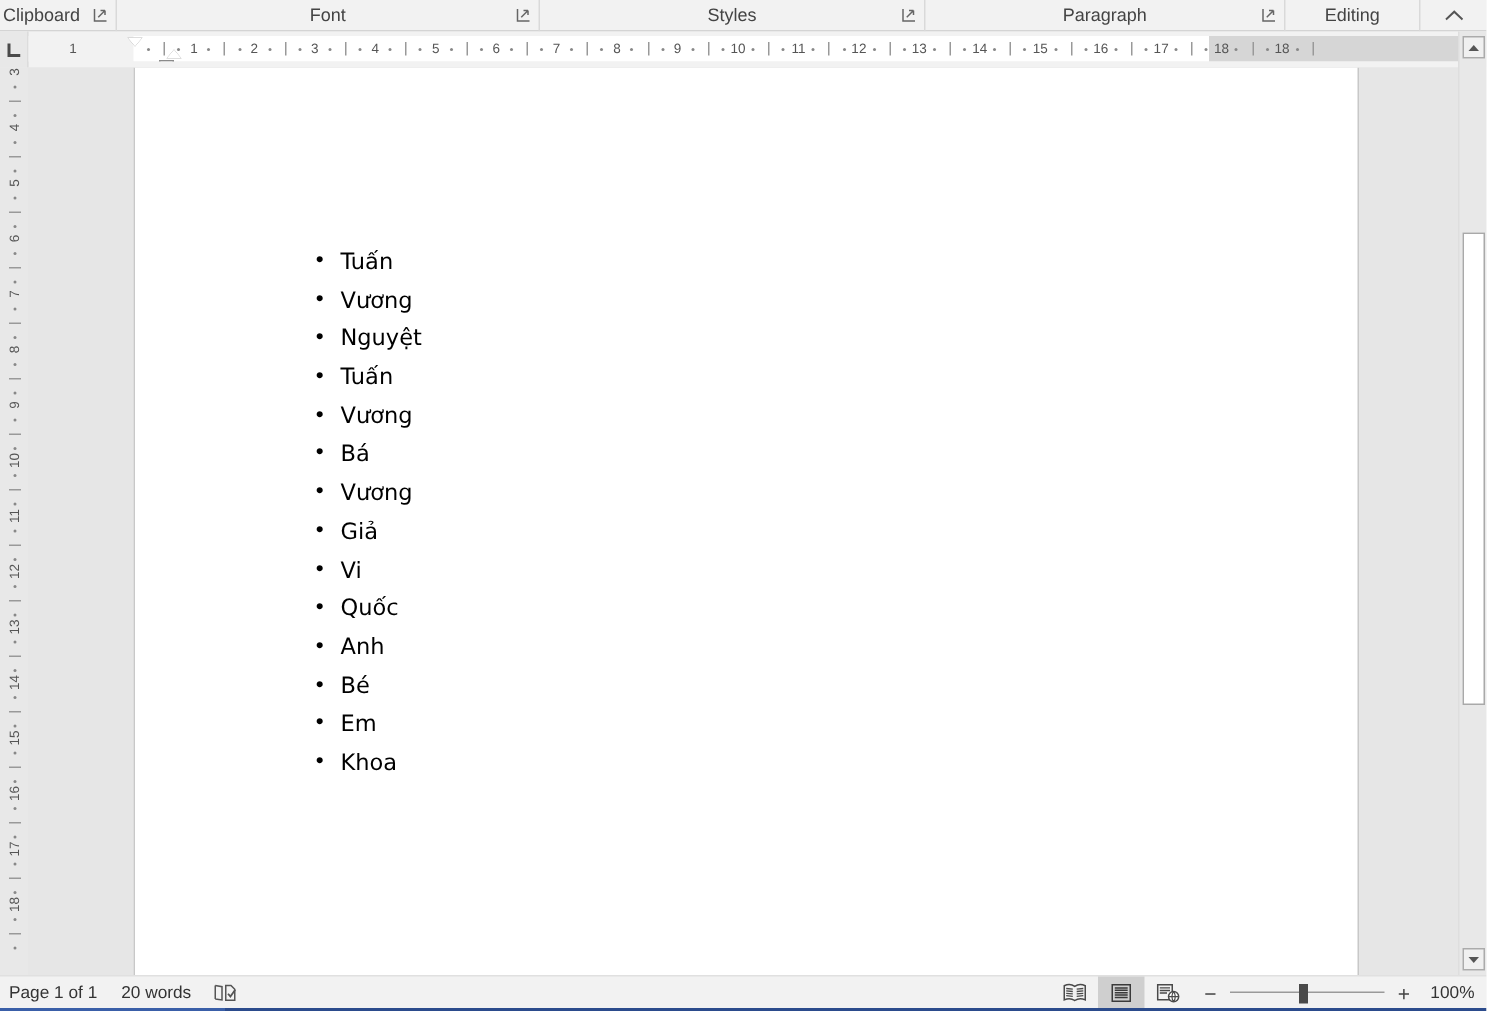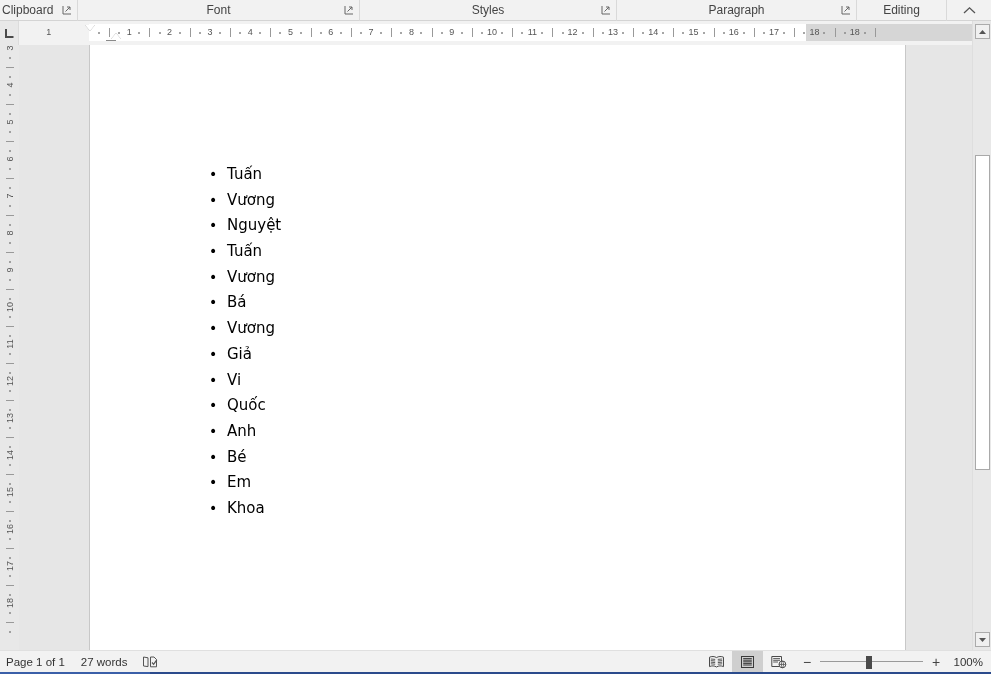--- a/index.html
+++ b/index.html
@@ -549,21 +549,21 @@
           <path d="M4.5 5 L1 1 L8 1 Z" fill="#555"></path>
         </svg>
     </div>
   </div>
 
   <div id="statusbar">
     <div class="sb-item" id="sb-page">
       <span>Page 1 of 1</span>
     </div>
     <div class="sb-item">
-      <span>27 words</span>
+      <span>20 words</span>
     </div>
     <div class="sb-item" id="sb-proof">
       <svg width="17" height="14" viewBox="0 0 17 14">
         <path d="M1.5 2 L1.5 11 M1.5 2 L6 2.8 L6 11.6 L1.5 11" fill="none" stroke="#555" stroke-width="1"></path>
         <path d="M8.5 2 L8.5 11.8 L14.5 11.8 L14.5 4.5 L12 2 Z" fill="none" stroke="#555" stroke-width="1"></path>
         <path d="M10 7.5 L11.6 9.3 L14.8 4.8" fill="none" stroke="#555" stroke-width="1.2"></path>
       </svg>
     </div>
 
     <div id="sb-spacer"></div>

